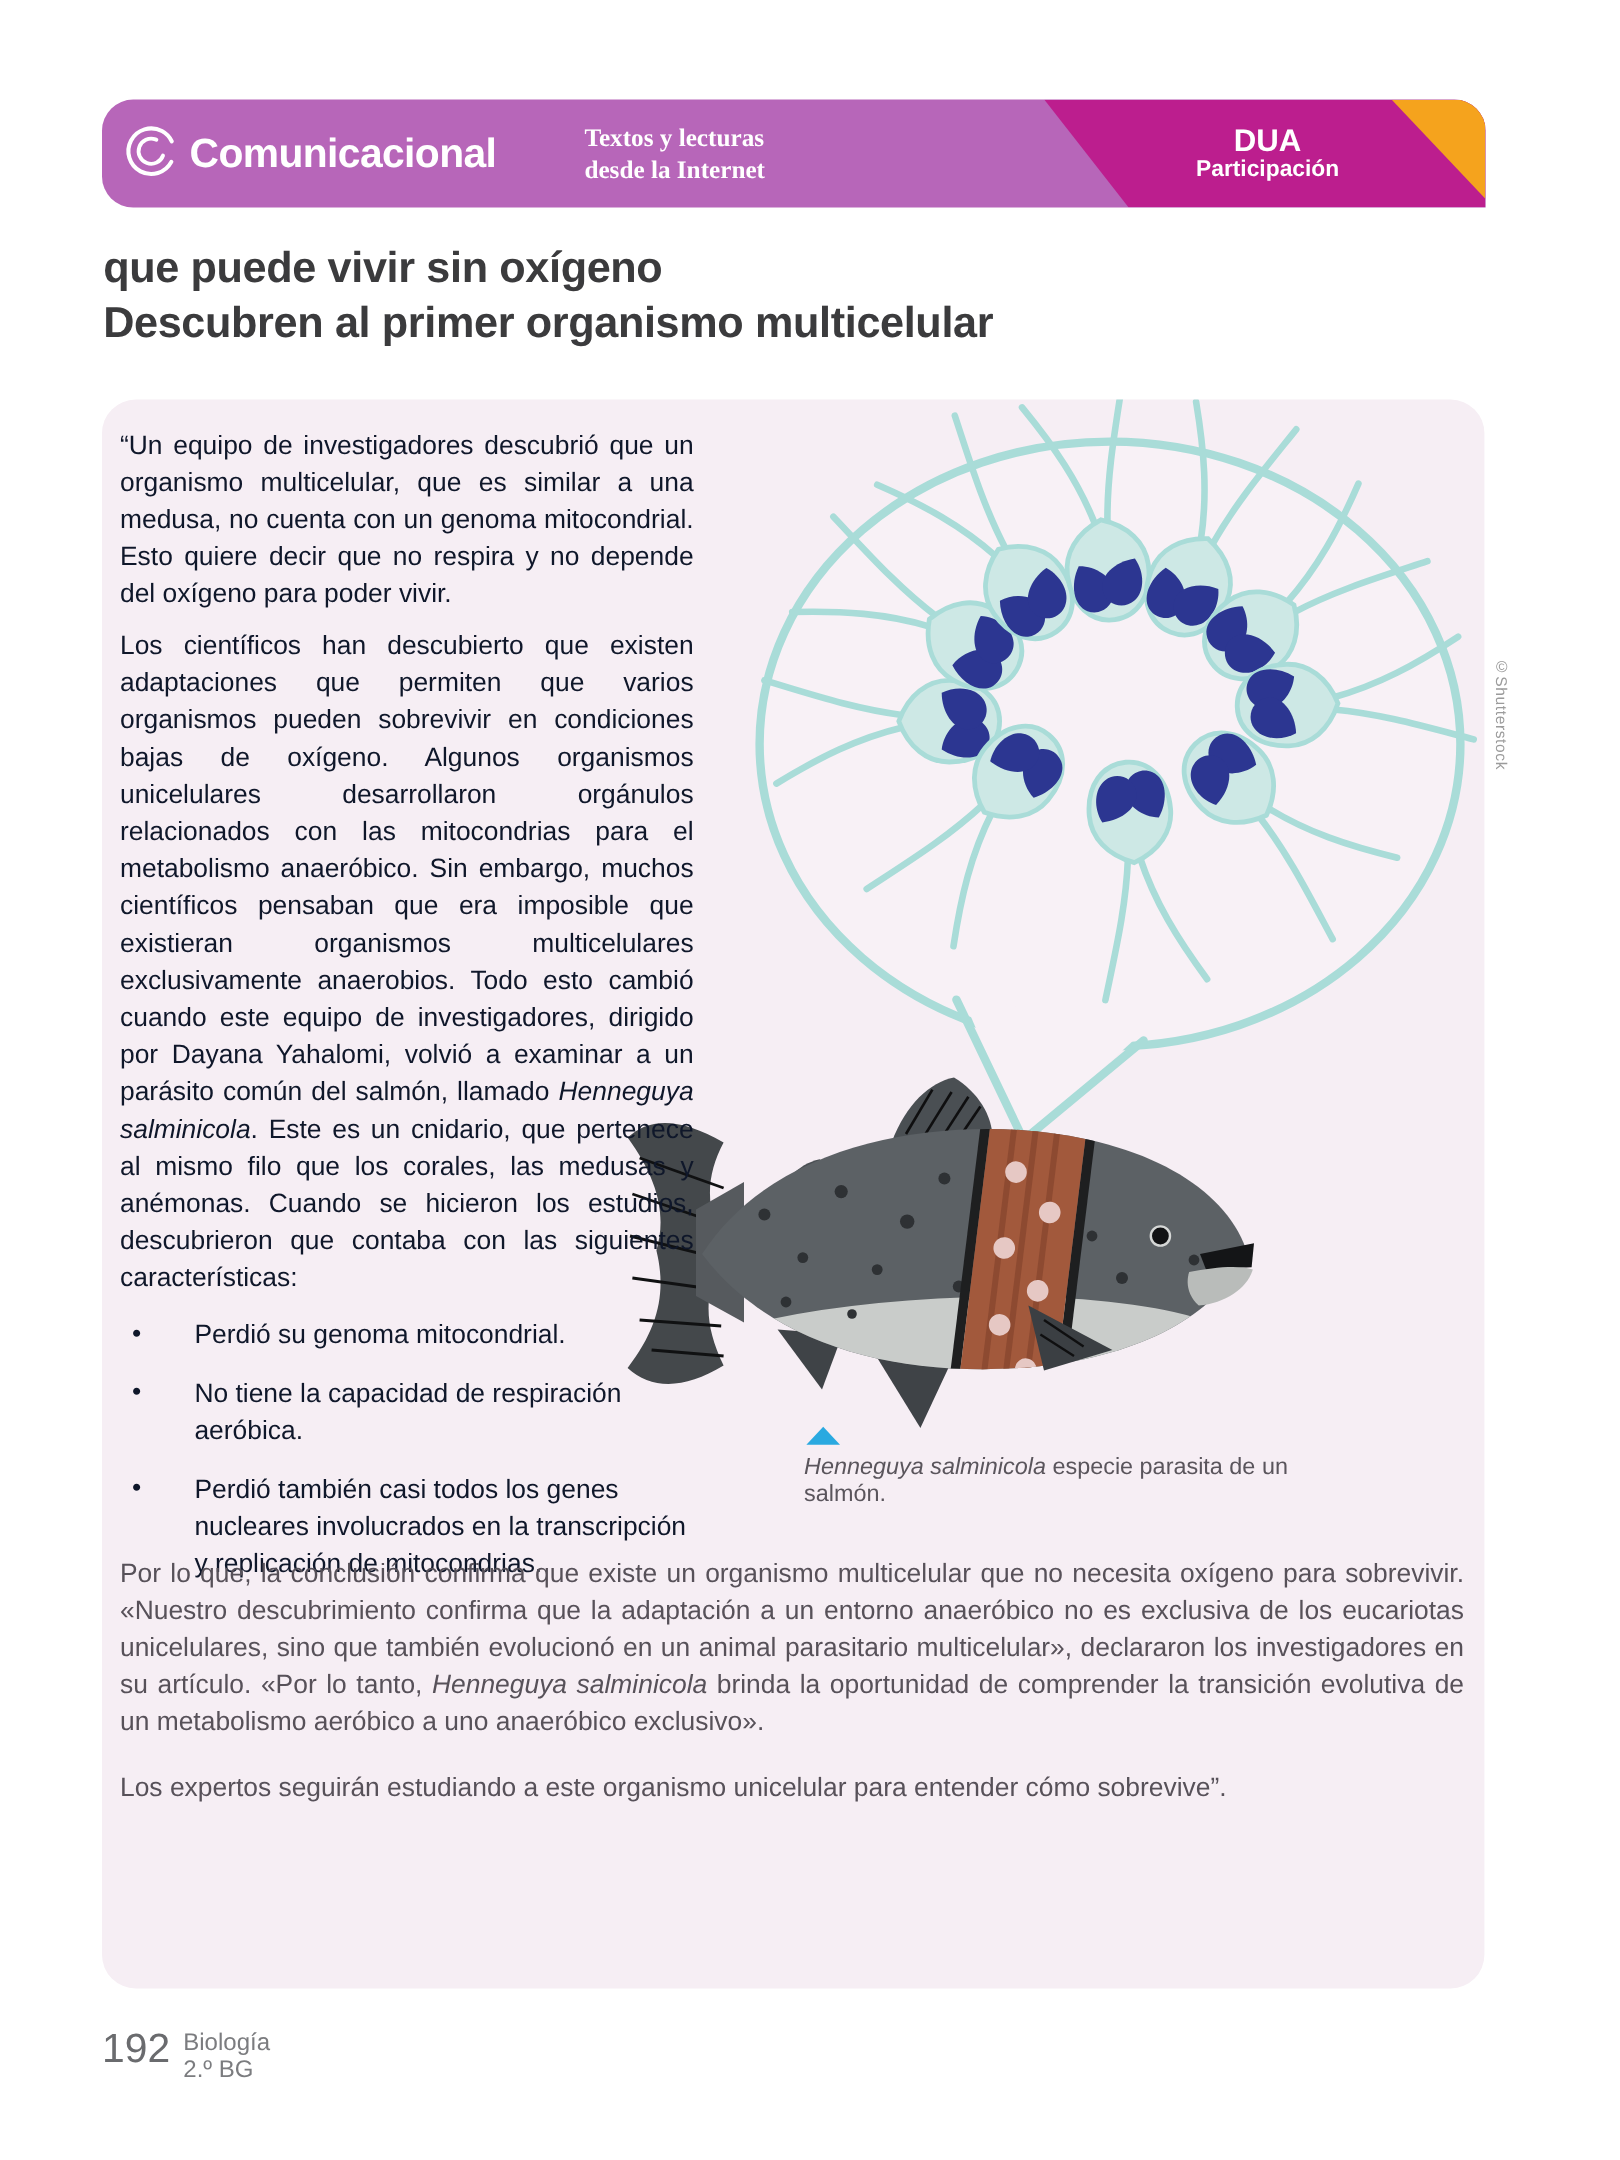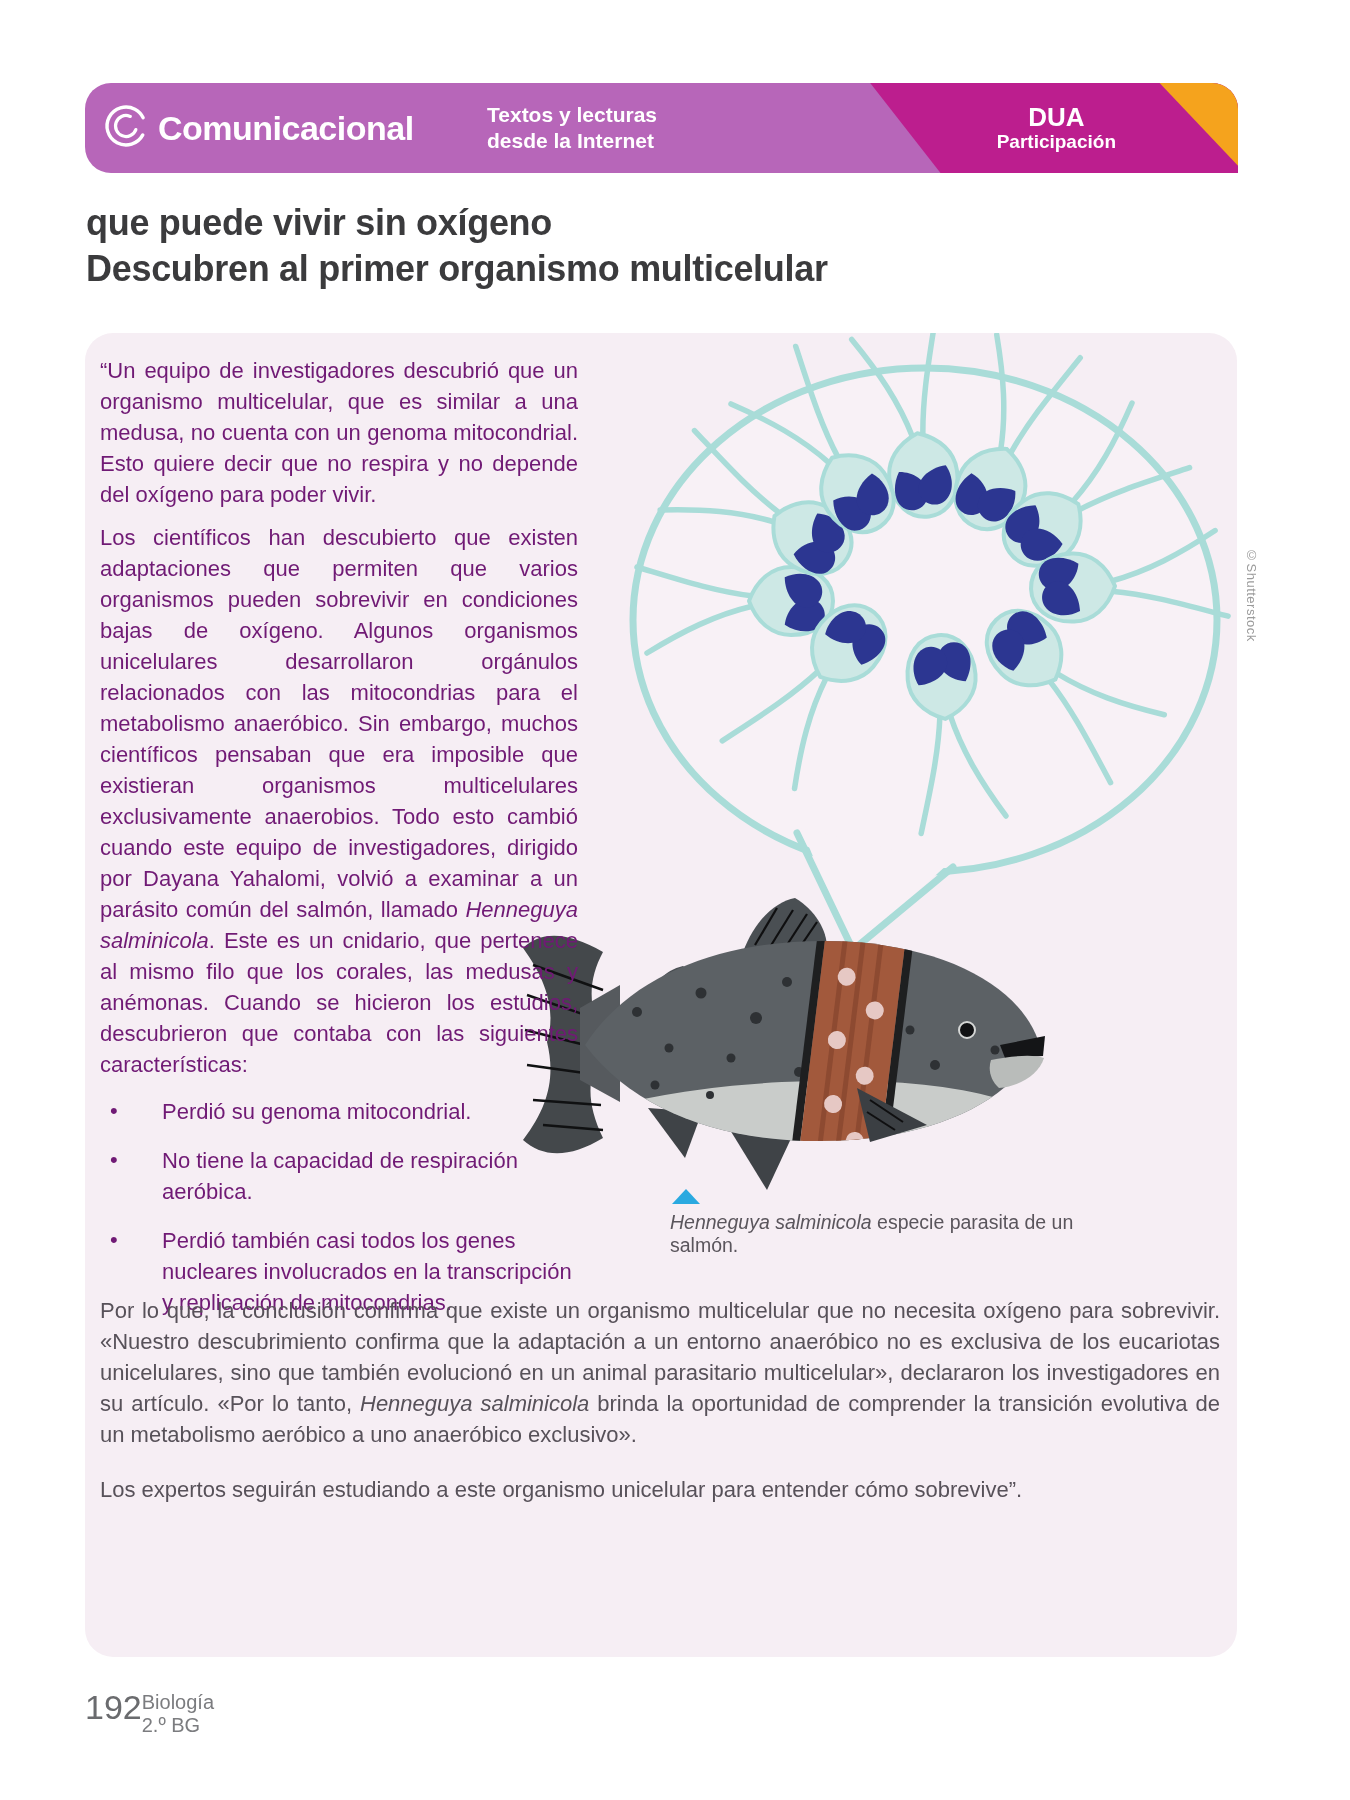--- a/index.html
+++ b/index.html
@@ -9,36 +9,36 @@
   
   .banner{position:absolute;left:85px;top:83px;width:1153px;height:90px;
           border-radius:26px 26px 0 26px;overflow:hidden;background:#b766b9;}
   .banner .magenta{position:absolute;inset:0;background:#bc1e8e;
           clip-path:polygon(68.1% 0,100% 0,100% 100%,74.2% 100%);}
   .banner .orange{position:absolute;inset:0;background:#f5a31d;
           clip-path:polygon(93.2% 0,100% 0,100% 92%);}
   .logo-wrap{position:absolute;left:18px;top:0;height:90px;display:flex;align-items:center;gap:9px;}
   .logo-text{color:#fff;font-size:34px;font-weight:700;letter-spacing:-0.5px;}
   .tagline{position:absolute;left:402px;top:50%;transform:translateY(-50%);
-           color:#fff;font-size:21px;font-weight:700;line-height:26px;}
+           color:#fff;font-size:21px;font-weight:700;line-height:26px;font-family:Liberation Serif, serif;}
   .badge{position:absolute;right:122px;top:50%;transform:translateY(-50%);
          text-align:center;color:#fff;}
   .badge .dua{font-size:26px;font-weight:700;line-height:28px;}
   .badge .part{font-size:19px;font-weight:700;line-height:22px;}
 
   
   .title{position:absolute;left:86px;top:200px;color:#3b3b3d;font-weight:700;
          font-size:36px;line-height:46px;letter-spacing:-0.3px;}
 
   
   .panel{position:absolute;left:85px;top:333px;width:1152px;height:1324px;
          background:#f6eef4;border-radius:28px;}
   .illus{position:absolute;left:0;top:0;width:1152px;height:1322px;pointer-events:none;}
 
-  .colL{position:absolute;left:15px;top:22px;width:478px;color:#701a75;
+  .colL{position:absolute;left:15px;top:22px;width:478px;color:#0f172a;
         font-size:22px;line-height:31px;text-align:justify;}
   .colL p{margin:0 0 12px 0;}
   .colL ul{list-style:none;margin:16px 0 0 0;padding:0;}
   .colL li{position:relative;padding-left:62px;margin-bottom:18px;text-align:left;}
   .colL li .dot{position:absolute;left:10px;top:-1px;}
   em{font-style:italic;}
 
   .caption{position:absolute;left:585px;top:856px;width:460px;color:#5a555c;font-size:19.5px;}
   .cap-tri{width:0;height:0;border-left:14px solid transparent;border-right:14px solid transparent;
            border-bottom:15px solid #2aa9e0;margin:0 0 7px 2px;}
@@ -49,21 +49,21 @@
 
   .source{position:absolute;right:24px;top:1210px;text-align:right;color:#8f8a90;
           font-size:19px;line-height:27px;}
 
   .credit{position:absolute;left:1244px;top:548px;color:#9b9b9b;font-size:13px;
           writing-mode:vertical-rl;letter-spacing:0.5px;}
 
   
   .footer{position:absolute;left:85px;top:1690px;display:flex;align-items:flex-start;}
   .footer .num{font-size:34px;font-weight:400;color:#6a6b6e;line-height:34px;}
-  .footer .book{color:#7b7c7f;font-size:20px;line-height:23px;padding-top:1px;}
+  .footer .book{margin-left:11px;color:#7b7c7f;font-size:20px;line-height:23px;padding-top:1px;}
 </style>
 </head>
 <body>
 
 <div class="page">
 
   <div class="banner">
     <div class="magenta"></div>
     <div class="orange"></div>
     <div class="logo-wrap">

